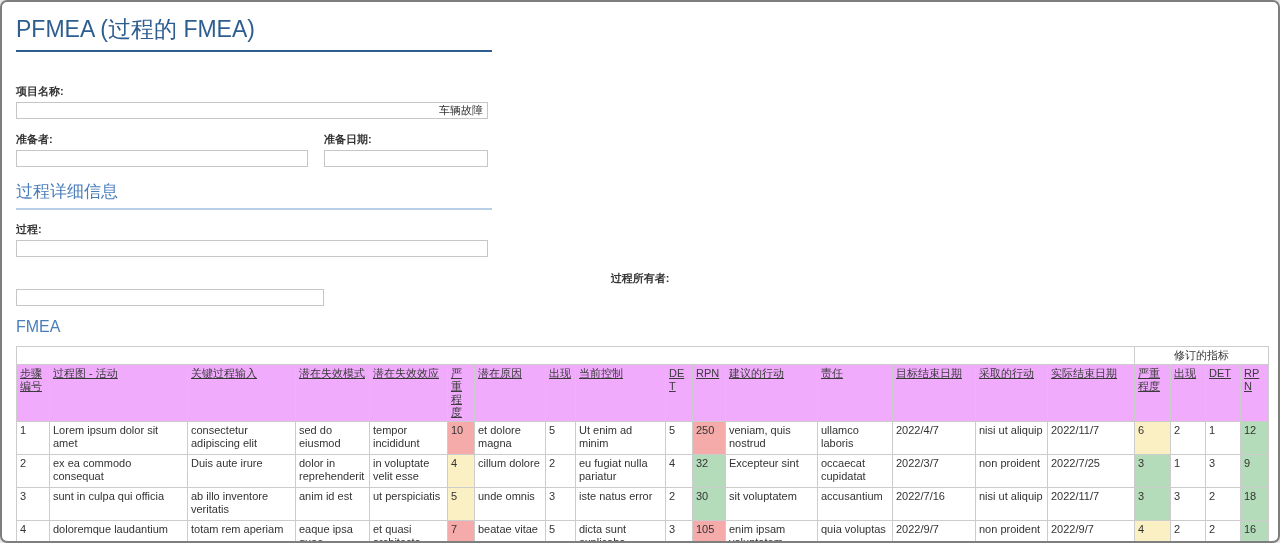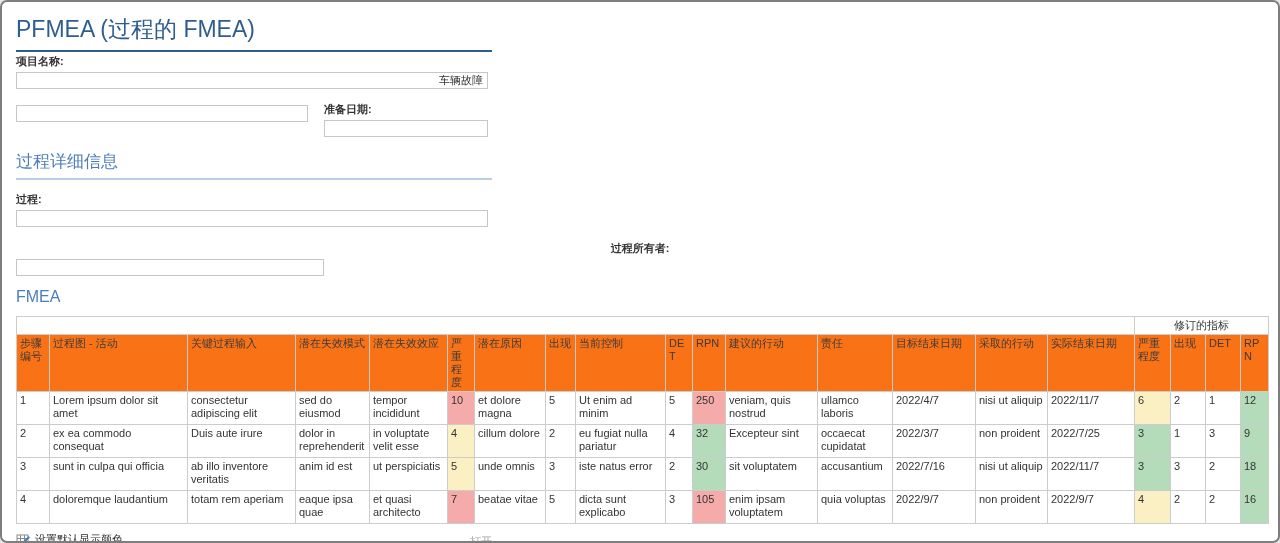--- a/index.html
+++ b/index.html
@@ -19,40 +19,40 @@
   .text-input {
     border:1px solid #c6c6c6; background:#fff; height:17px;
     font-size:11px; color:#333; padding:1px 4px; margin-top:3px; display:block;
     font-family:"Liberation Sans", sans-serif; border-radius:0; outline:none;text-align:right;
   }
   .w-wide { width:472px; }
   .w-med  { width:292px; }
   .w-date { width:164px; }
   .w-owner{ width:308px; }
 
-  .mt-label { margin-top:2px; }
+  .mt-label { margin-top:32px; }
   .field-row { display:flex; gap:16px; margin-top:13px; }
 
   .section-heading { color:#4a7ebb; font-size:17px; font-weight:400; margin:15px 0 0 0; line-height:20px; }
   .section-rule { width:476px; border-bottom:2px solid #b9cfe8; margin-top:6px; }
 
   .fmea-heading { color:#4a7ebb; font-size:16px; margin-top:12px; }
 
   table.fmea {
     border-collapse:collapse; table-layout:fixed; width:1252px; margin-top:10px;
     font-size:11px; color:#333;padding-left:16px;
   }
   table.fmea th, table.fmea td {
     border:1px solid #ccc; padding:2px 3px; vertical-align:top;
     word-wrap:break-word; overflow:hidden; font-weight:400; text-align:left;
     line-height:13px;
   }
   thead tr.group-row th { height:15px; background:#fff; }
   thead tr.group-row th.group-label { text-align:center; }
-  thead tr.cols-row th { background:#f97316; height:56px; color:#3b3b3b; }
+  thead tr.cols-row th { background:#f0abfc; height:56px; color:#3b3b3b;text-decoration:underline; }
   tbody tr { height:33px; }
   .num { text-align:center; }
   .bg-red    { background:#f5abaa; }
   .bg-yellow { background:#faf0c3; }
   .bg-green  { background:#b5dcba; }
 
   .footer { margin-top:8px; position:relative; height:18px; }
   .set-colors { display:inline-flex; align-items:center; gap:5px; font-size:11px; color:#333; cursor:pointer; }
   .open-link { position:absolute; left:454px; top:2px; color:#a6a6a6; font-size:11px; cursor:pointer; }
 </style>
@@ -63,20 +63,21 @@
   <div class="content">
 
     <h1 class="page-title">PFMEA (过程的 FMEA)</h1>
     <div class="title-rule"></div>
 
     <label class="field-label mt-label">项目名称:</label>
     <input class="text-input w-wide" type="text" value="车辆故障" style="">
 
     <div class="field-row">
       <div>
+        <label class="field-label">准备者:</label>
         <input class="text-input w-med" type="text" value="" style="">
       </div>
       <div>
         <label class="field-label">准备日期:</label>
         <input class="text-input w-date" type="text" value="" style="">
       </div>
     </div>
 
     <h2 class="section-heading">过程详细信息</h2>
     <div class="section-rule"></div>

